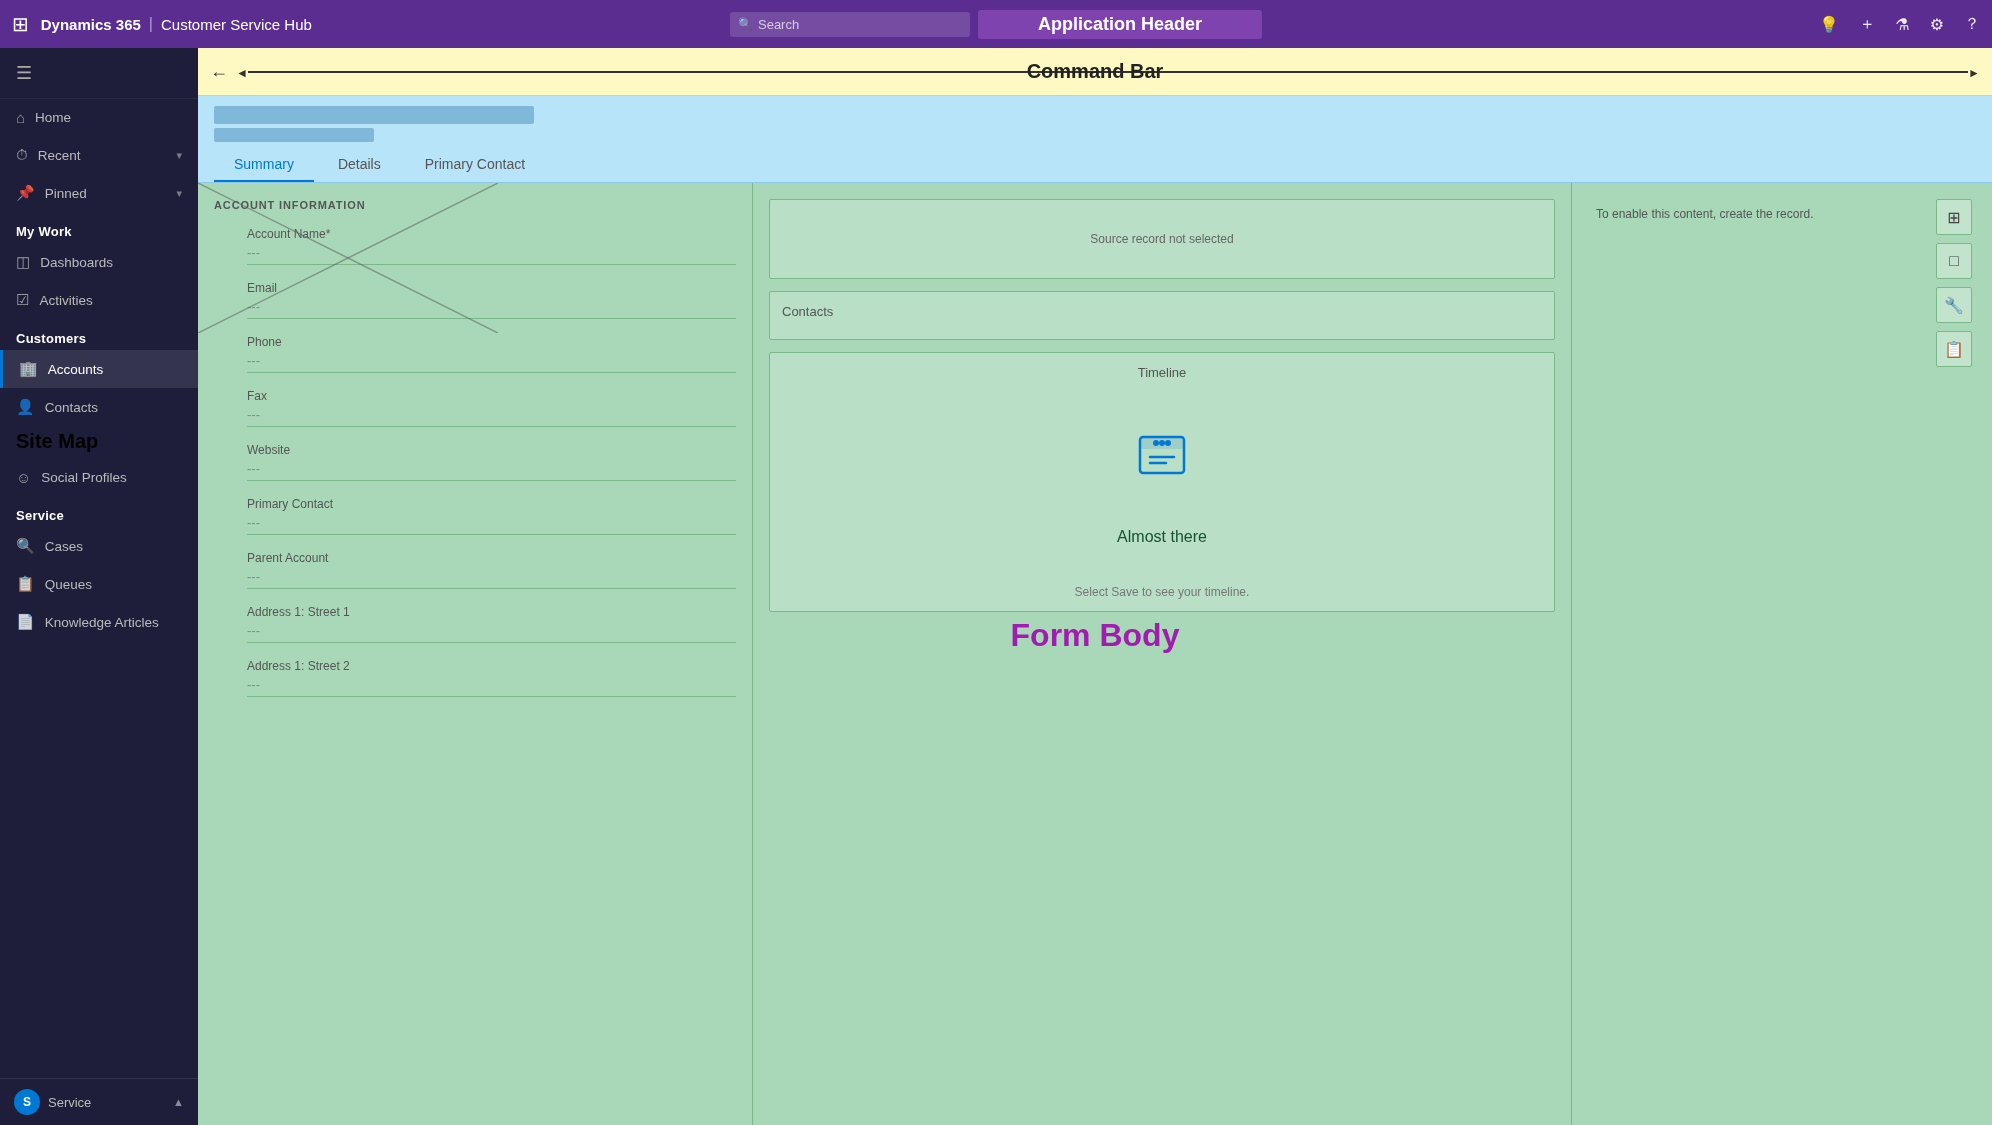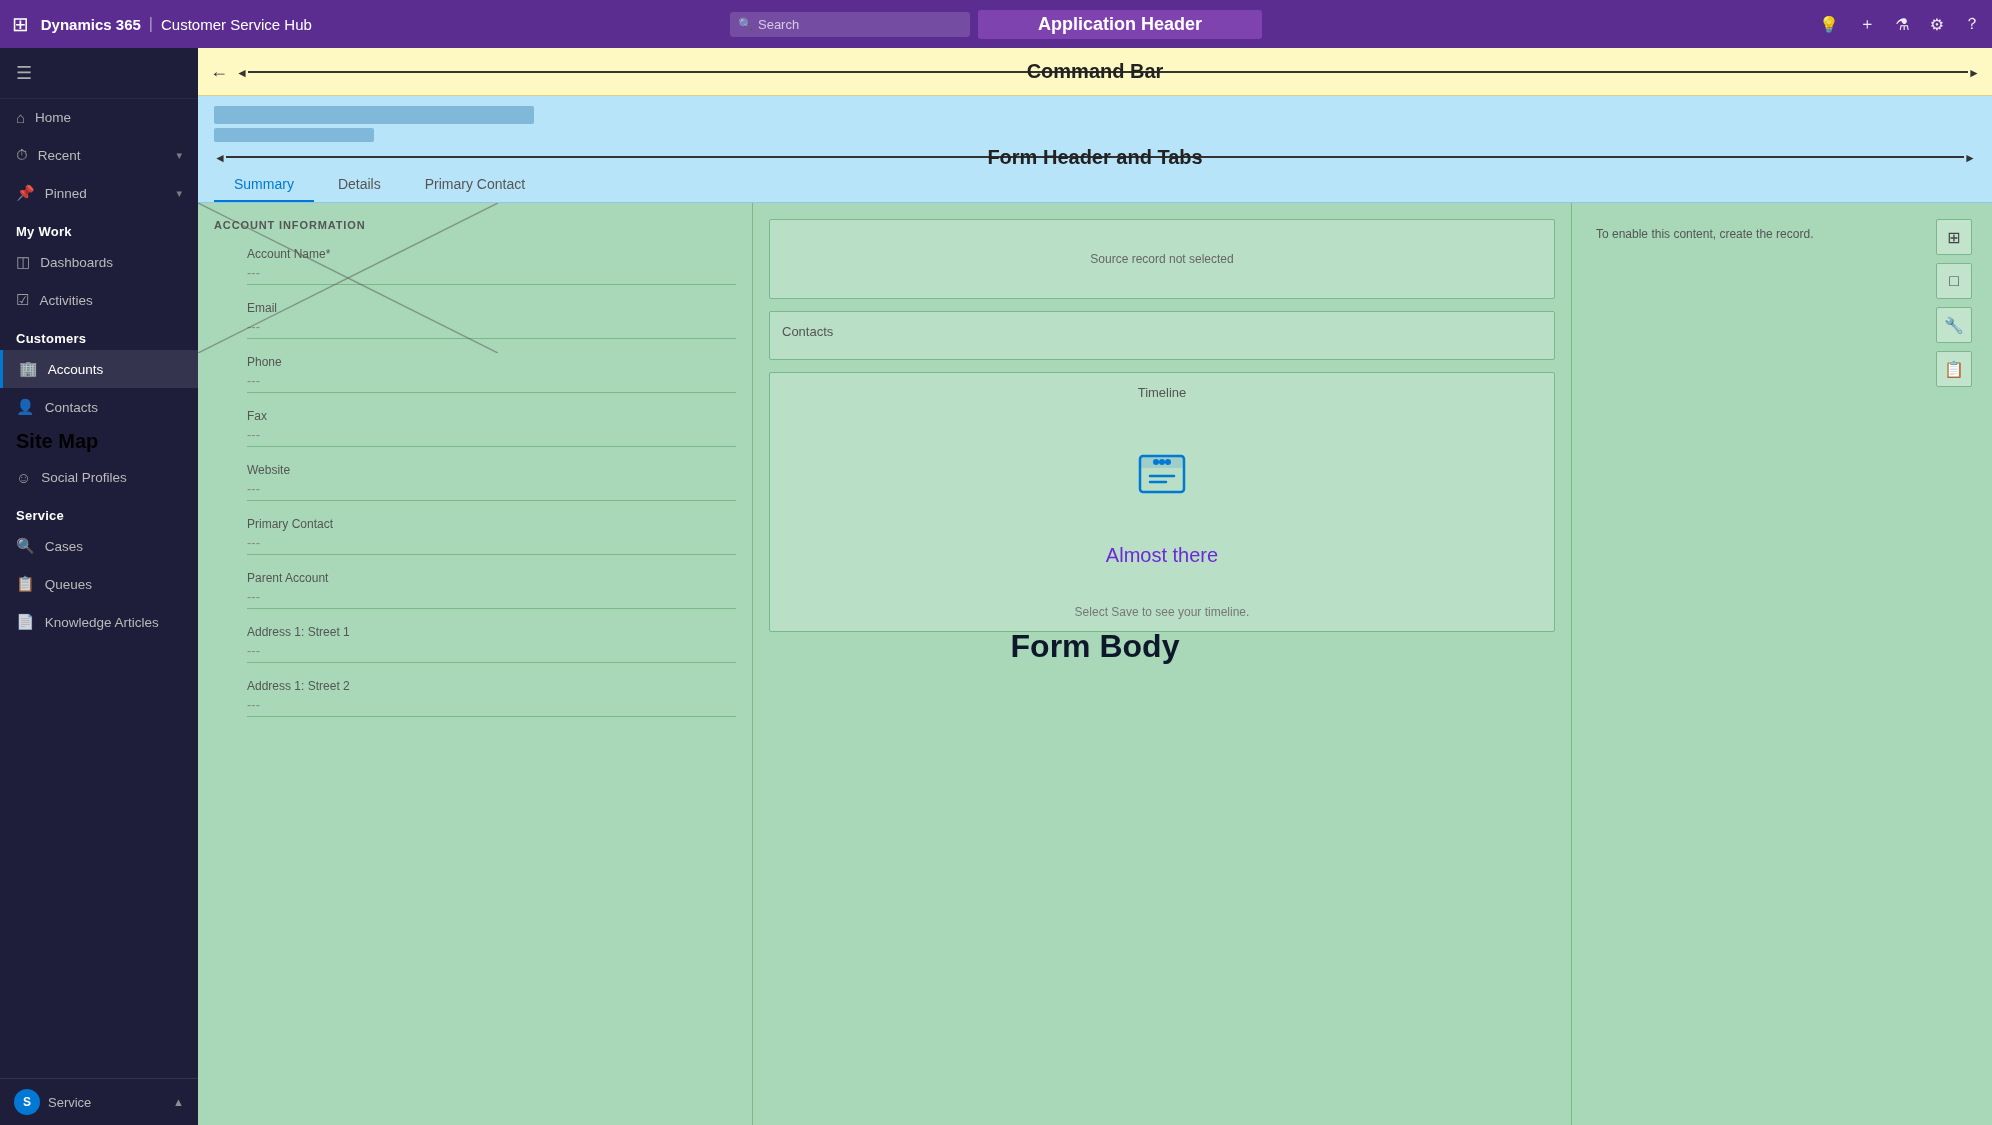--- a/index.html
+++ b/index.html
@@ -241,21 +241,21 @@
     }
 
     
     .form-body-label {
       position: absolute;
       left: 50%;
       top: 48%;
       transform: translate(-50%, -50%);
       font-size: 32px;
       font-weight: bold;
-      color: #0f172a;
+      color: #a21caf;
       z-index: 5;
       pointer-events: none;
       text-align: center;
     }
 
     
     .x-lines {
       position: absolute;
       top: 0; left: 0; right: 0; bottom: 0;
       pointer-events: none;
@@ -332,22 +332,22 @@
       flex-direction: column;
       align-items: center;
       justify-content: space-between;
       gap: 8px;
     }
     .timeline-icon {
       color: #0078d4;
       font-size: 36px;
     }
     .timeline-almost {
-      font-size: 20px;
-      color: #6d28d9;
+      font-size: 16px;
+      color: #14532d;
       font-weight: 500;
     }
     .timeline-sub {
       font-size: 12px;
       color: #777;
     }
 
     
     .form-right-col {
       width: 420px;
@@ -509,29 +509,20 @@
         <span class="command-bar-title">Command Bar</span>
         <div class="arrow-line"></div>
         <span class="arrow-head-right"></span>
       </div>
     </div>
 
     <div class="form-header">
       <div style="margin-bottom: 6px;">
         <div class="form-header-title-placeholder"></div>
         <div class="form-header-subtitle-placeholder" style="margin-top:4px;"></div>
-      </div>
-      <div class="form-header-arrow-row">
-        <div class="arrow-line-container">
-          <span class="arrow-head-left"></span>
-          <div class="arrow-line"></div>
-          <span class="fh-arrow-label">Form Header and Tabs</span>
-          <div class="arrow-line"></div>
-          <span class="arrow-head-right"></span>
-        </div>
       </div>
       <div class="form-tabs">
         <div class="form-tab active">Summary</div>
         <div class="form-tab">Details</div>
         <div class="form-tab">Primary Contact</div>
       </div>
     </div>
 
     <div class="form-body">
 

